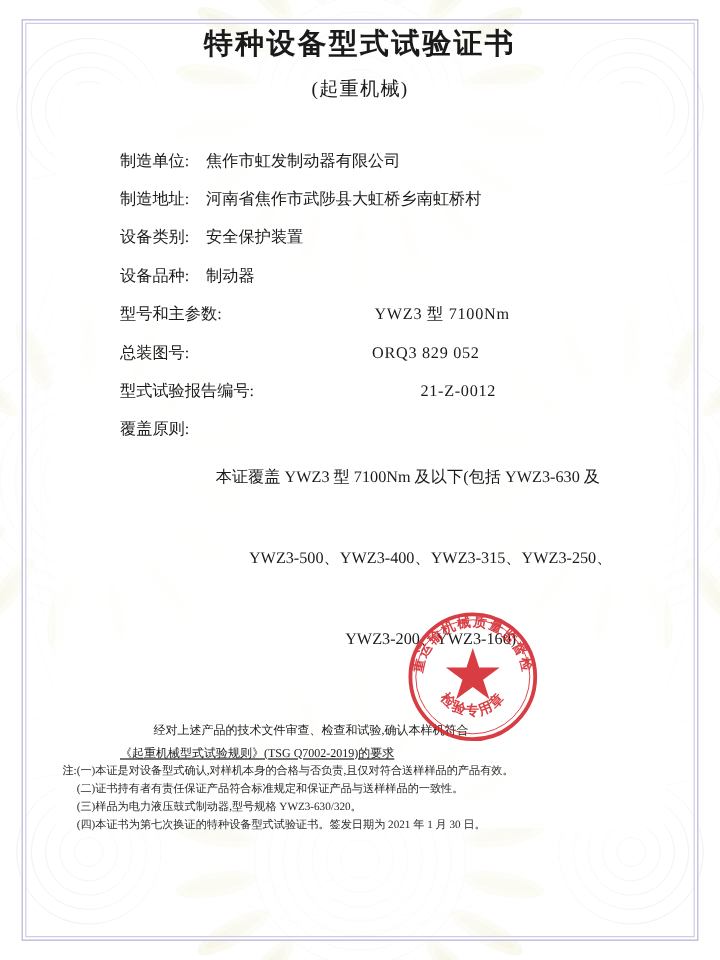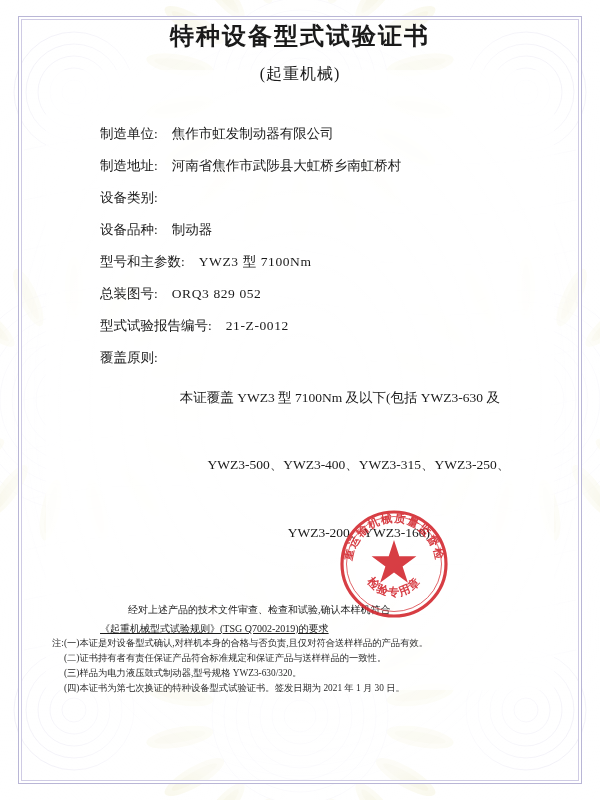--- a/index.html
+++ b/index.html
@@ -90,20 +90,21 @@
     white-space: pre;
   }
   .field-value {
     flex: 1 1 auto;
     padding-left: 14px;
     white-space: pre-wrap;
   }
   .field-value.mono {
     font-family: "Liberation Serif", "DejaVu Serif", serif;
     letter-spacing: 0.6px;
+    text-align: center;
   }
 
   .coverage .field-value {
     padding-left: 22px;
   }
   .coverage-line {
     display: block;
   }
   .coverage-line + .coverage-line {
     margin-top: 9px;
@@ -402,20 +403,21 @@
         <span class="field-value">焦作市虹发制动器有限公司</span>
       </div>
 
       <div class="field-row">
         <span class="field-label">制造地址:</span>
         <span class="field-value">河南省焦作市武陟县大虹桥乡南虹桥村</span>
       </div>
 
       <div class="field-row">
         <span class="field-label">设备类别:</span>
+        <span class="field-value">安全保护装置</span>
       </div>
 
       <div class="field-row">
         <span class="field-label">设备品种:</span>
         <span class="field-value">制动器</span>
       </div>
 
       <div class="field-row">
         <span class="field-label">型号和主参数:</span>
         <span class="field-value mono">YWZ3 型 7100Nm</span>

